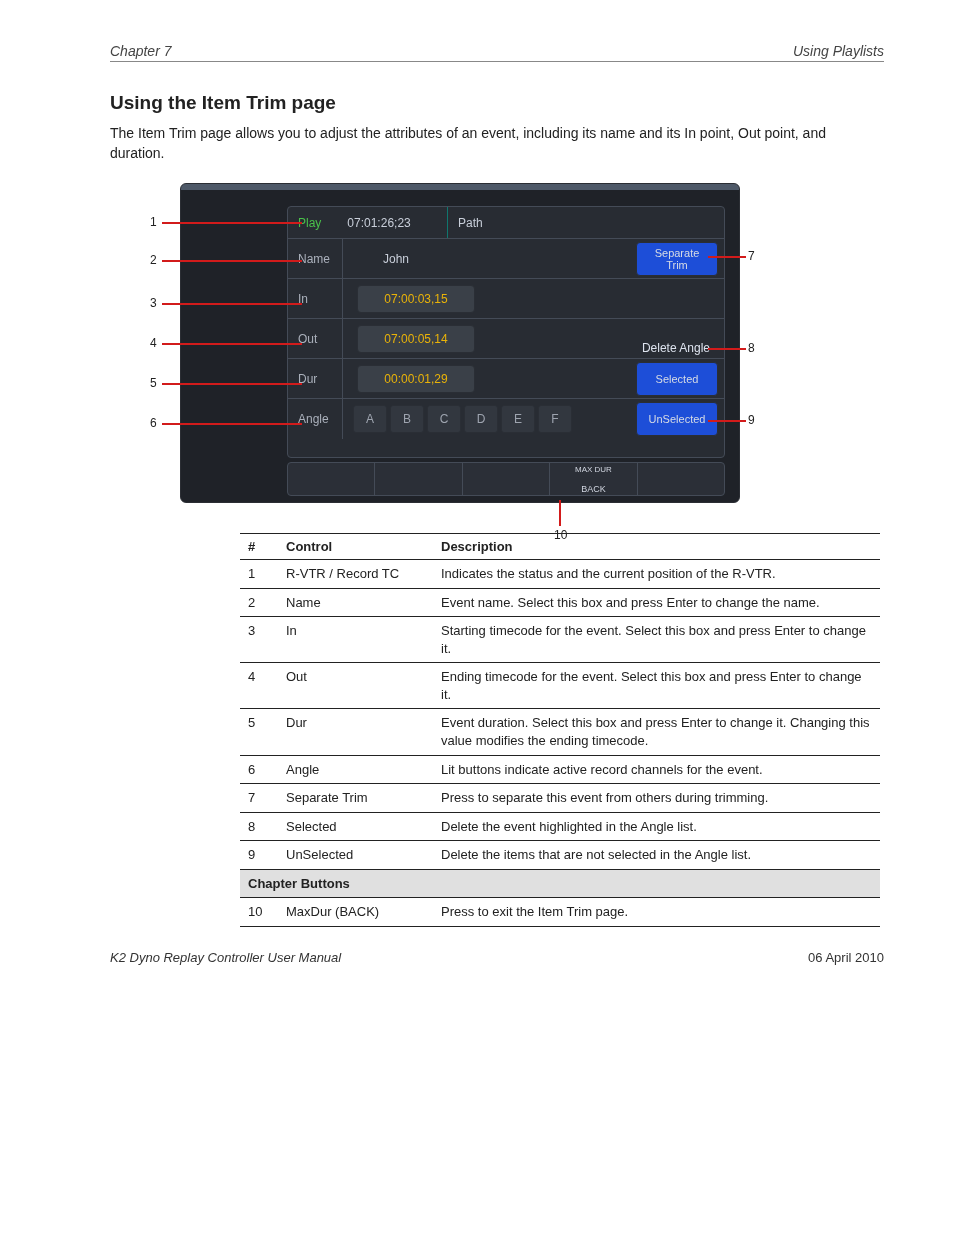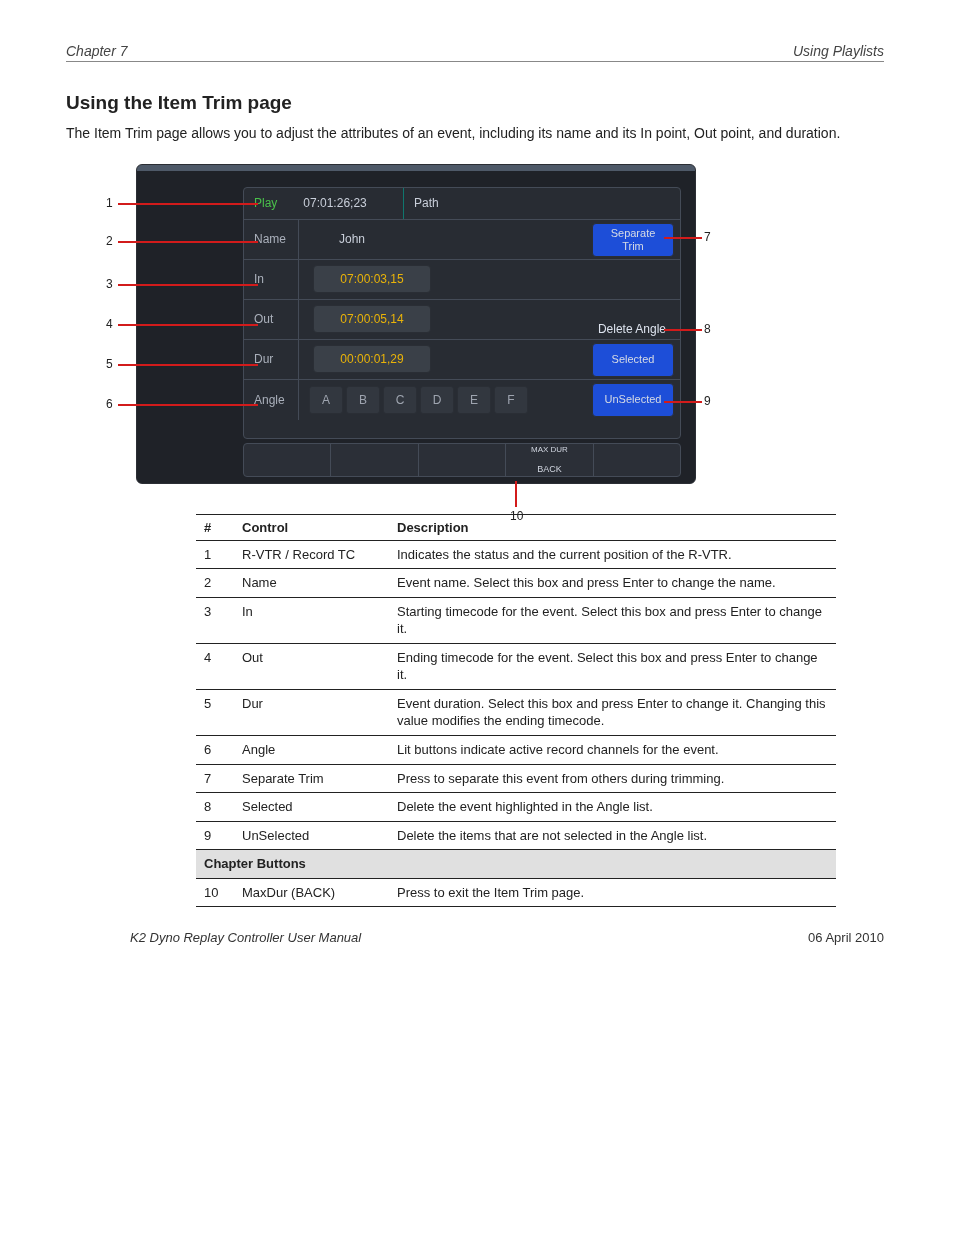--- a/index.html
+++ b/index.html
@@ -6,21 +6,21 @@
   body {
     margin: 0;
     padding: 0;
     font-family: Arial, Helvetica, sans-serif;
     font-size: 13px;
     color: #222;
     background: #fff;
     width: 954px;
   }
   .page {
-    padding: 40px 70px 60px 66px;
+    padding: 40px 70px 60px 110px;
     position: relative;
   }
   .header-line {
     border-bottom: 1px solid #888;
     height: 22px;
     font-size: 14px;
     color: #444;
     display: flex;
     justify-content: flex-end;
     align-items: center;
@@ -236,21 +236,21 @@
   .softkey-head td {
     background: #e0e0e0;
     font-weight: bold;
   }
   .footer {
     position: absolute;
     bottom: 22px;
     font-size: 13px;
     color: #333;
   }
-  .footer.left { left: 110px; font-style: italic; margin-left: 20px; }
+  .footer.left { left: 110px; font-style: italic; }
   .footer.right { right: 70px; }
 </style>
 </head>
 <body>
 
 <div class="page">
   <div class="header-line">
     <span class="left">Chapter 7</span>
     <span class="right">Using Playlists</span>
   </div>

